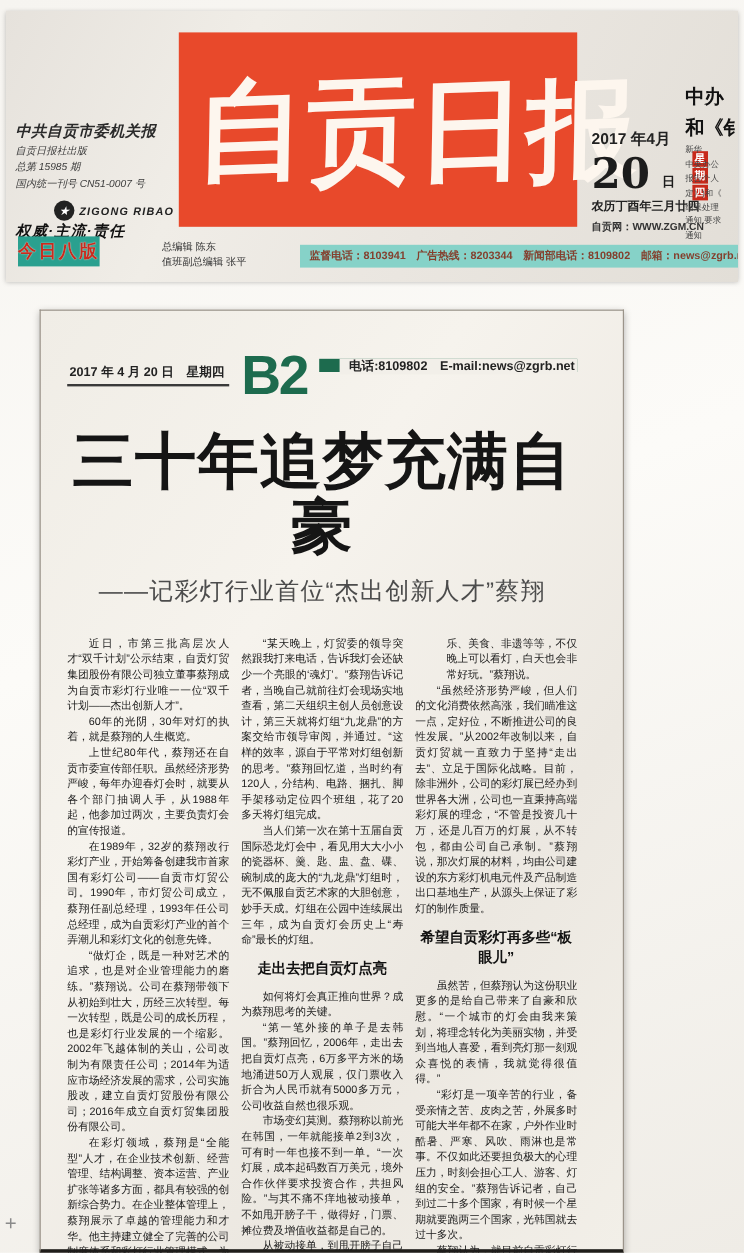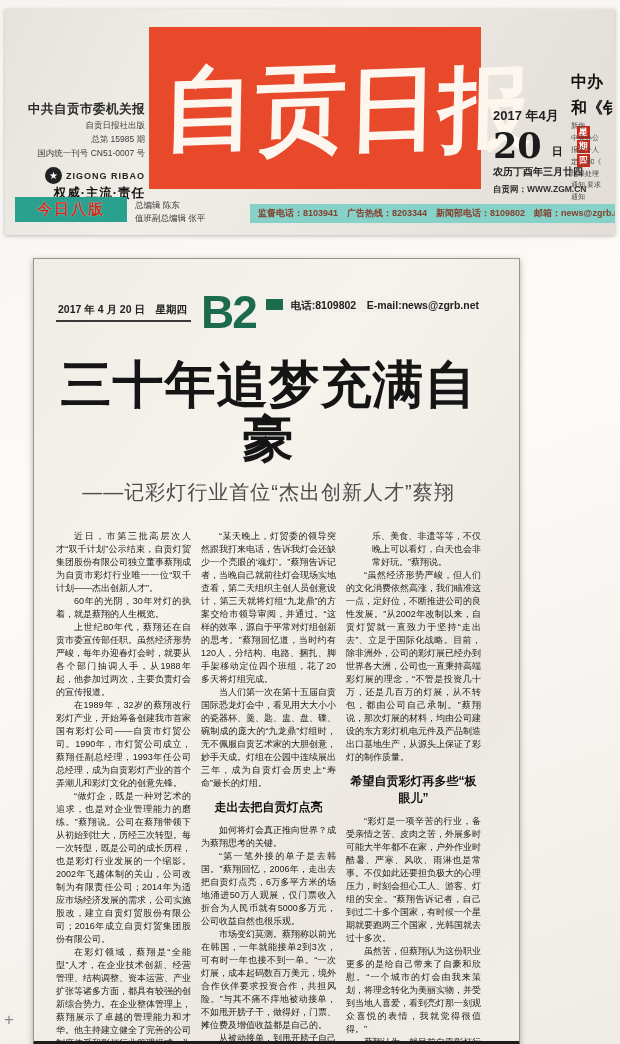--- a/index.html
+++ b/index.html
@@ -16,31 +16,31 @@
   }
   .nameplate{
     position:absolute;left:144px;top:18px;width:332px;height:162px;
     background:#e8492b;display:flex;align-items:center;justify-content:space-around;
     padding:0 14px;box-sizing:border-box;
   }
   .nameplate span{
     color:#fdf6ee;font-family:"DejaVu Serif",serif;font-weight:bold;
     font-size:92px;line-height:1;transform:rotate(-2deg) skewX(-3deg);
   }
-  .left-info{position:absolute;left:8px;top:92px;width:132px;text-align:right;}
+  .left-info{position:absolute;left:8px;top:92px;width:132px;font-style:italic;}
   .li-agency{font-size:12.5px;font-weight:bold;color:#2a2a2a;letter-spacing:.5px;}
   .li-small{font-size:8.5px;color:#3a3a3a;margin-top:2px;}
   .brandrow{display:flex;align-items:center;justify-content:flex-end;gap:4px;margin-top:7px;}
   .star-logo{width:17px;height:17px;border-radius:50%;background:#222;color:#fff;font-size:10px;
     display:flex;align-items:center;justify-content:center;flex:0 0 auto;}
   .li-roman{font-size:9px;font-weight:bold;letter-spacing:1px;color:#222;}
   .li-slogan{font-size:12.5px;font-weight:bold;color:#111;margin-top:1px;letter-spacing:1px;}
   .badge-pages{
     position:absolute;left:10px;top:188px;background:#2aa08f;color:#c62c1e;
-    font-size:15px;font-weight:bold;padding:3px 22px;letter-spacing:2px;
+    font-size:15px;font-weight:bold;padding:3px 0;letter-spacing:2px;
     text-shadow:0 0 1px #fff;
   }
   .editors{position:absolute;left:130px;top:190px;width:110px;font-size:8.5px;color:#333;line-height:1.5;}
   .hot-strip{
     position:absolute;left:245px;top:195px;right:0;height:19px;background:#86d2c8;
     display:flex;align-items:center;overflow:hidden;
   }
   .hot-strip span{font-size:9px;font-weight:bold;color:#84402e;white-space:nowrap;padding-left:8px;}
   .date-block{position:absolute;left:488px;top:98px;width:104px;}
   .db-l1{font-size:13px;font-weight:bold;color:#222;}
@@ -176,20 +176,20 @@
         <div class="p">如何将灯会真正推向世界？成为蔡翔思考的关键。</div>
         <div class="p">“第一笔外接的单子是去韩国。”蔡翔回忆，2006年，走出去把自贡灯点亮，6万多平方米的场地涌进50万人观展，仅门票收入折合为人民币就有5000多万元，公司收益自然也很乐观。</div>
         <div class="p">市场变幻莫测。蔡翔称以前光在韩国，一年就能接单2到3次，可有时一年也接不到一单。“一次灯展，成本起码数百万美元，境外合作伙伴要求投资合作，共担风险。”与其不痛不痒地被动接单，不如甩开膀子干，做得好，门票、摊位费及增值收益都是自己的。</div>
         <div class="p">从被动接单，到甩开膀子自己干，蔡翔带领公司探索“走出去”的新路子，在2015年底到2016年初，成就了社会效益和经济效益最好的一次外展——美国休斯敦“冬季梦幻彩灯展”。我国驻休斯敦总领事馆发文称“自贡灯展在美南掀起中国热”。当地媒体表示“中国灯展折射出中国人不可思议的想象力和创造力，难怪中国的发展如此具有活力。”</div>
         <div class="p">在52天的展出时间中，观众达到30多万人次，票房收入超过400万美元，另外还有游乐项目、摊位、停车等收益，“是社会效益和经济效益最好的一次外展”。“国外办灯是一种全新的产品模式，需要融入表演、娱</div>
       </div>
     <div class="col">
         <div class="p cont">乐、美食、非遗等等，不仅晚上可以看灯，白天也会非常好玩。”蔡翔说。</div>
         <div class="p">“虽然经济形势严峻，但人们的文化消费依然高涨，我们瞄准这一点，定好位，不断推进公司的良性发展。”从2002年改制以来，自贡灯贸就一直致力于坚持“走出去”、立足于国际化战略。目前，除非洲外，公司的彩灯展已经办到世界各大洲，公司也一直秉持高端彩灯展的理念，“不管是投资几十万，还是几百万的灯展，从不转包，都由公司自己承制。”蔡翔说，那次灯展的材料，均由公司建设的东方彩灯机电元件及产品制造出口基地生产，从源头上保证了彩灯的制作质量。</div>
         <div class="subhead">希望自贡彩灯再多些“板眼儿”</div>
+        <div class="p">虽然苦，但蔡翔认为这份职业更多的是给自己带来了自豪和欣慰。“一个城市的灯会由我来策划，将理念转化为美丽实物，并受到当地人喜爱，看到亮灯那一刻观众喜悦的表情，我就觉得很值得。”</div>
         <div class="p">“彩灯是一项辛苦的行业，备受亲情之苦、皮肉之苦，外展多时可能大半年都不在家，户外作业时酷暑、严寒、风吹、雨淋也是常事。不仅如此还要担负极大的心理压力，时刻会担心工人、游客、灯组的安全。”蔡翔告诉记者，自己到过二十多个国家，有时候一个星期就要跑两三个国家，光韩国就去过十多次。</div>
-        <div class="p">虽然苦，但蔡翔认为这份职业更多的是给自己带来了自豪和欣慰。“一个城市的灯会由我来策划，将理念转化为美丽实物，并受到当地人喜爱，看到亮灯那一刻观众喜悦的表情，我就觉得很值得。”</div>
         <div class="p">蔡翔认为，就目前自贡彩灯行业来说，灯会品牌已经打响，但展出平台还较为单一，灯组缺乏内涵和“板眼儿”，在自贡灯会品牌保护、产业规范发展、从业人才队伍建设等方面还缺乏较完善的制度措施。</div>
       </div>
   </div>
 </div>
 
 <div class="cropmark">+</div>
 
 </body></html>

